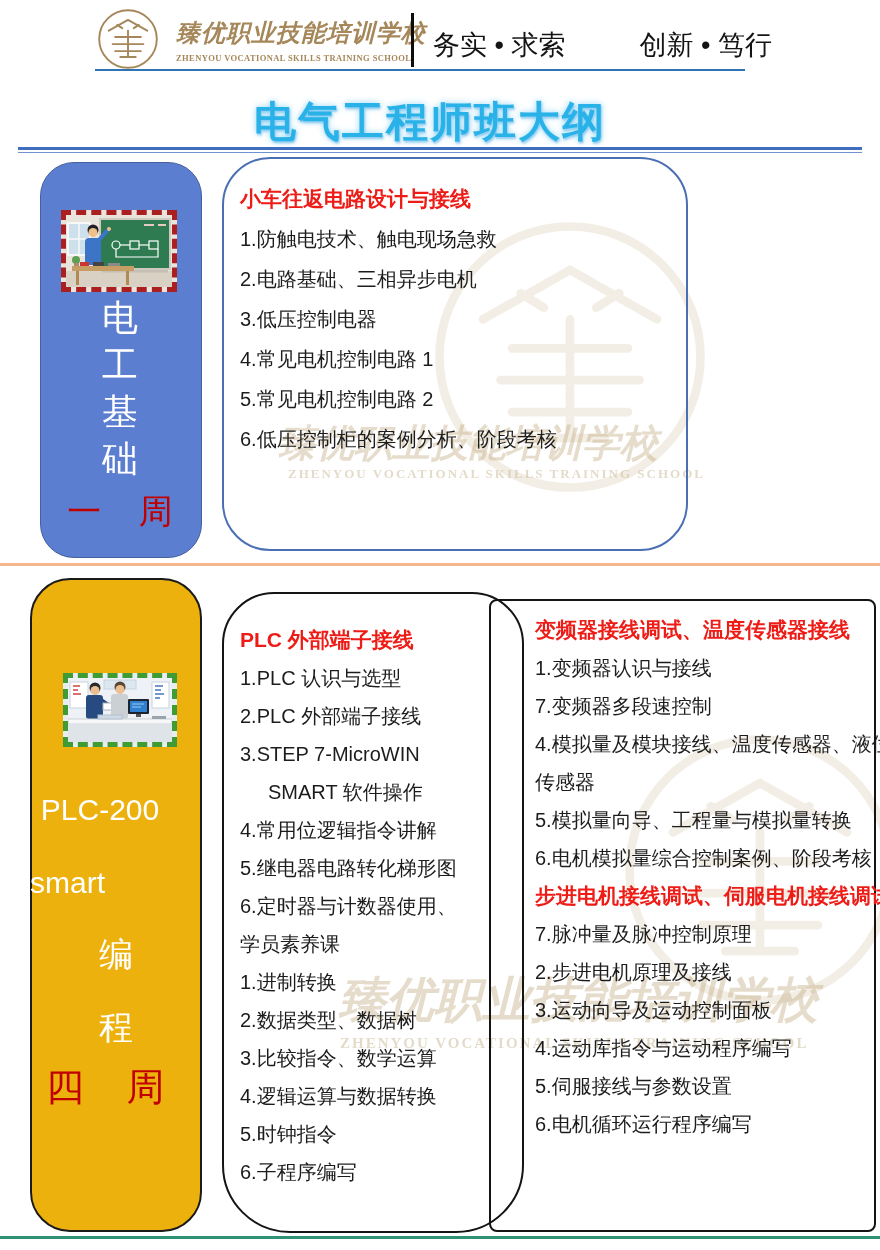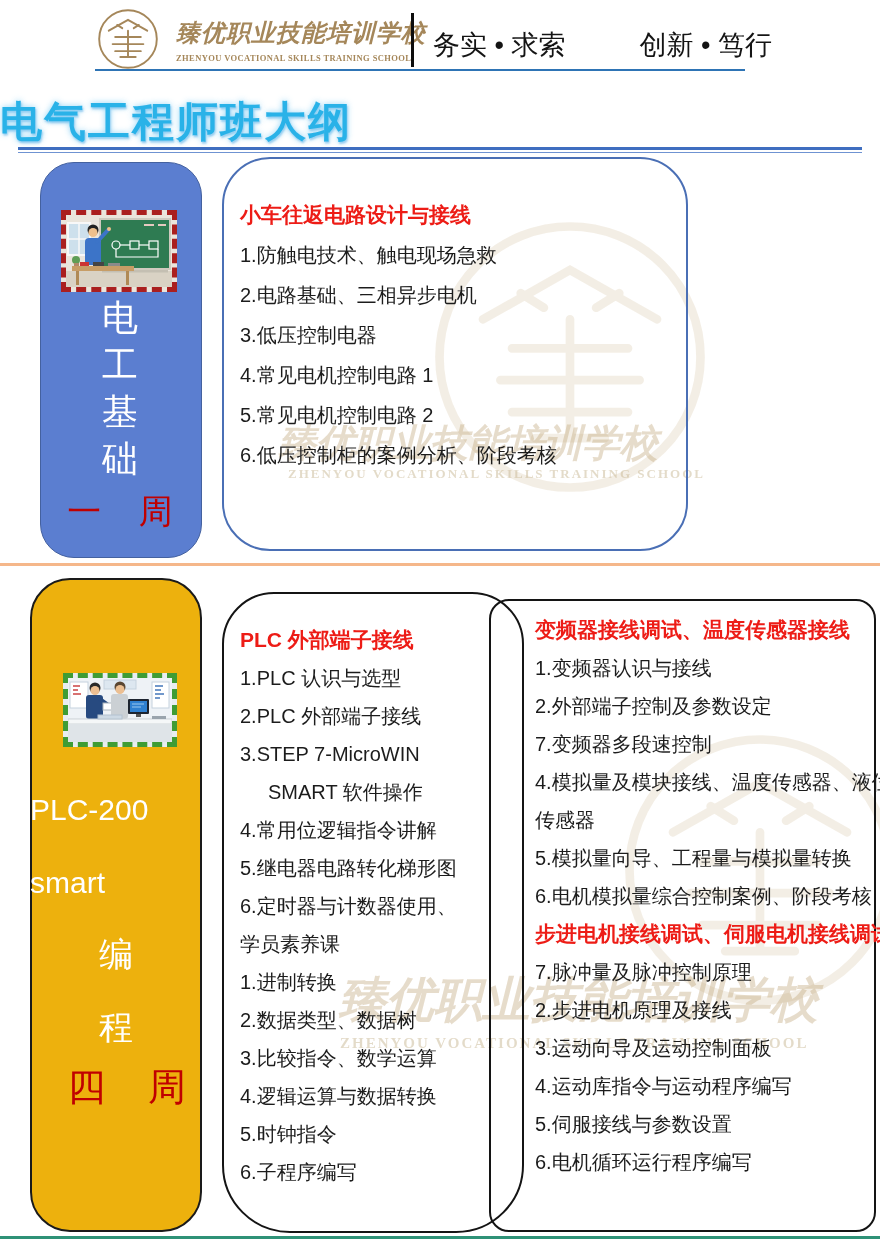--- a/index.html
+++ b/index.html
@@ -12,21 +12,21 @@
   .school-cn{font-family:"Liberation Serif",serif;font-style:italic;font-weight:bold;
              font-size:24px;color:#a5875a;letter-spacing:1px;white-space:nowrap;}
   .school-en{font-family:"Liberation Serif",serif;font-weight:bold;font-size:8.5px;
              color:#a5875a;letter-spacing:.4px;margin-top:4px;white-space:nowrap;}
   .hdr-divider{position:absolute;left:411px;top:13px;width:3px;height:54px;background:#0d0d0d;}
   .slogan{position:absolute;left:433px;top:27px;display:flex;gap:74px;
           font-size:27px;color:#141414;white-space:nowrap;}
   .hdr-line{position:absolute;left:95px;top:69px;width:650px;height:2px;background:#2e74b5;}
 
   
-  .page-title{position:absolute;left:0;top:94px;width:860px;text-align:left;
+  .page-title{position:absolute;left:0;top:94px;width:860px;text-align:center;
               font-size:42px;font-weight:bold;color:#29b2e8;letter-spacing:2px;
               text-shadow:0 0 6px rgba(125,205,245,.9),1px 2px 2px rgba(90,170,225,.55);}
   .title-rule-a{position:absolute;left:18px;top:147px;width:844px;height:3px;background:#3f6ec0;}
   .title-rule-b{position:absolute;left:18px;top:152px;width:844px;height:1px;background:#6f93d2;}
 
   
   .wm{position:absolute;z-index:0;pointer-events:none;}
   .wm-seal{color:#cbb48c;opacity:.22;}
   .wm-cn{font-family:"Liberation Serif",serif;font-style:italic;font-weight:bold;
          color:#c3a97f;opacity:.40;white-space:nowrap;}
@@ -37,55 +37,55 @@
   .sidebar1{position:absolute;left:40px;top:162px;width:160px;height:394px;z-index:1;
             background:#5b7ed0;border:1px solid #44619f;border-radius:34px;}
   .photo1{position:absolute;left:61px;top:210px;width:106px;height:72px;z-index:2;
           border:5px dashed #aa1f1f;background:#eae5dc;}
   .chars1{position:absolute;left:40px;top:300px;width:160px;z-index:2;display:flex;
           flex-direction:column;align-items:center;gap:11px;font-size:36px;line-height:36px;color:#fff;}
   .duration1{position:absolute;left:40px;top:489px;width:160px;z-index:2;text-align:center;
              font-size:34px;color:#c00000;letter-spacing:14px;text-indent:14px;white-space:nowrap;}
   .panel1{position:absolute;left:222px;top:157px;width:466px;height:394px;z-index:1;
           border:2px solid #4a6fb5;border-radius:48px;box-sizing:border-box;
-          padding:44px 18px 0 16px;background:transparent;}
+          padding:28px 18px 0 16px;background:transparent;}
 
   
   .blk-title{font-size:21px;font-weight:bold;color:#ed1c16;line-height:24px;white-space:nowrap;}
   .item{font-size:20px;color:#1c1c1c;line-height:24px;white-space:nowrap;}
   .panel1 .blk-title{margin-bottom:16px;}
   .panel1 .item{margin-bottom:16px;}
   .p38 .blk-title{margin-bottom:14px;}
   .p38 .item{margin-bottom:14px;}
   .indent{margin-left:28px;}
 
   
   .orange-line{position:absolute;left:0;top:563px;width:880px;height:3px;background:#f5b78a;z-index:1;}
   .bottom-line{position:absolute;left:0;top:1236px;width:880px;height:3px;background:#2e9277;z-index:1;}
 
   
   .sidebar2{position:absolute;left:30px;top:578px;width:172px;height:654px;z-index:1;
             background:#edb10d;border:2px solid #1a1a1a;border-radius:40px;box-sizing:border-box;}
   .photo2{position:absolute;left:63px;top:673px;width:104px;height:64px;z-index:2;
           border:5px dashed #3f9c35;background:#e8edf1;}
-  .lbl-plc{position:absolute;left:30px;top:793px;width:140px;z-index:2;text-align:left;
+  .lbl-plc{position:absolute;left:30px;top:793px;width:140px;z-index:2;text-align:center;
            font-size:30px;color:#fff;white-space:nowrap;}
   .lbl-smart{position:absolute;left:30px;top:866px;width:172px;z-index:2;
            font-size:30px;color:#fff;}
   .char-bian{position:absolute;left:30px;top:932px;width:172px;z-index:2;text-align:center;
            font-size:34px;color:#fff;}
   .char-cheng{position:absolute;left:30px;top:1005px;width:172px;z-index:2;text-align:center;
            font-size:34px;color:#fff;}
-  .duration2{position:absolute;left:30px;top:1062px;width:172px;z-index:2;text-align:right;
+  .duration2{position:absolute;left:30px;top:1062px;width:172px;z-index:2;text-align:left;
              font-size:38px;color:#c00000;letter-spacing:16px;text-indent:16px;white-space:nowrap;}
   .panel2{position:absolute;left:222px;top:592px;width:302px;height:641px;z-index:1;
           border:2px solid #141414;border-radius:52px 52px 68px 68px;box-sizing:border-box;
           padding:34px 8px 0 16px;background:transparent;}
   .panel3{position:absolute;left:489px;top:599px;width:387px;height:633px;z-index:1;
-          border:2px solid #141414;border-radius:20px;box-sizing:border-box;
+          border:2px solid #141414;border-radius:8px;box-sizing:border-box;
           padding:17px 10px 0 44px;background:transparent;}
 </style>
 </head>
 <body>
 
 <svg width="0" height="0" style="position:absolute" aria-hidden="true">
   <defs>
     <g id="seal" fill="none" stroke="currentColor" stroke-width="3" stroke-linecap="round">
       <circle cx="50" cy="50" r="45"></circle>
       <path d="M20 37 L50 20 L80 37"></path>
@@ -233,21 +233,20 @@
     <div class="item">2.数据类型、数据树</div>
     <div class="item">3.比较指令、数学运算</div>
     <div class="item">4.逻辑运算与数据转换</div>
     <div class="item">5.时钟指令</div>
     <div class="item">6.子程序编写</div>
   </div>
 
   <div class="panel3 p38">
     <div class="blk-title">变频器接线调试、温度传感器接线</div>
     <div class="item">1.变频器认识与接线</div>
-    <div class="item">2.外部端子控制及参数设定</div>
     <div class="item">7.变频器多段速控制</div>
     <div class="item">4.模拟量及模块接线、温度传感器、液位</div>
     <div class="item">传感器</div>
     <div class="item">5.模拟量向导、工程量与模拟量转换</div>
     <div class="item">6.电机模拟量综合控制案例、阶段考核</div>
     <div class="blk-title">步进电机接线调试、伺服电机接线调试</div>
     <div class="item">7.脉冲量及脉冲控制原理</div>
     <div class="item">2.步进电机原理及接线</div>
     <div class="item">3.运动向导及运动控制面板</div>
     <div class="item">4.运动库指令与运动程序编写</div>

